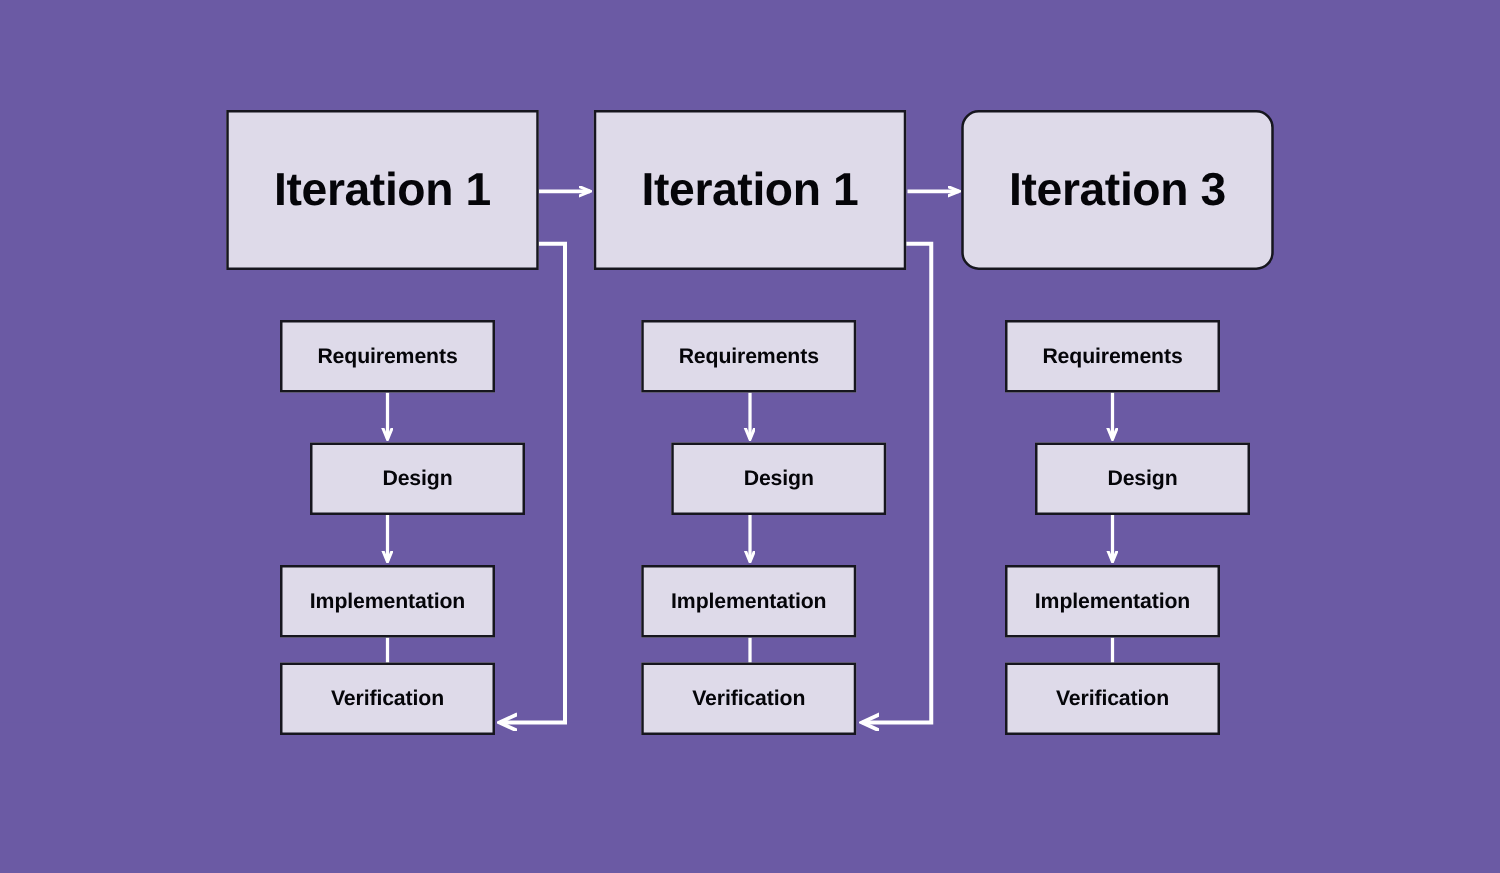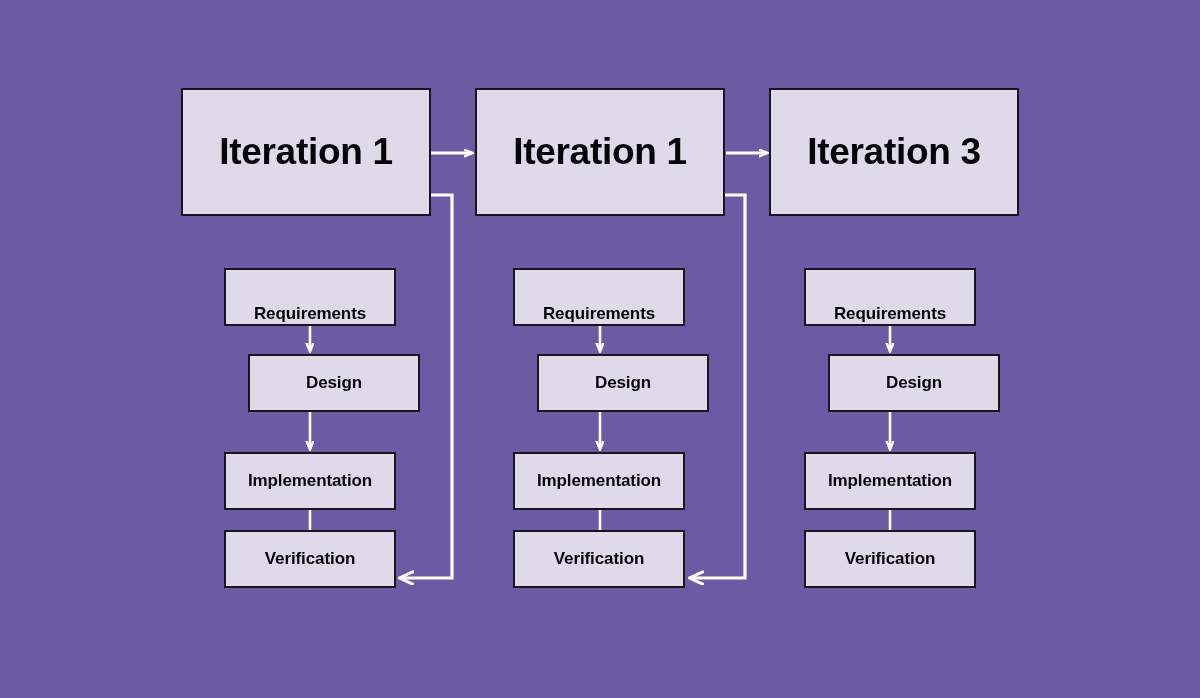--- a/index.html
+++ b/index.html
@@ -48,27 +48,27 @@
   }
   .phase-node {
     width: 172px;
     height: 58px;
     font-size: 17px;
     font-weight: 700;
     letter-spacing: -0.1px;
   }
   .iter1 { left: 181px; top: 88px; }
   .iter2 { left: 475px; top: 88px; }
-  .iter3 { left: 769px; top: 88px; }
+  .iter3 { left: 769px; top: 88px; border-radius: 14px; }
 
   .c1 { left: 224px; }
   .c2 { left: 513px; }
   .c3 { left: 804px; }
 
-  .r-req  { top: 268px; align-items: flex-end; }
+  .r-req  { top: 256px; }
   .r-des  { top: 354px; margin-left: 24px; }
   .r-imp  { top: 452px; }
   .r-ver  { top: 530px; }
 </style>
 </head>
 <body>
 
 <div id="canvas">
 
   <svg id="svg-layer" viewBox="0 0 1200 698">

